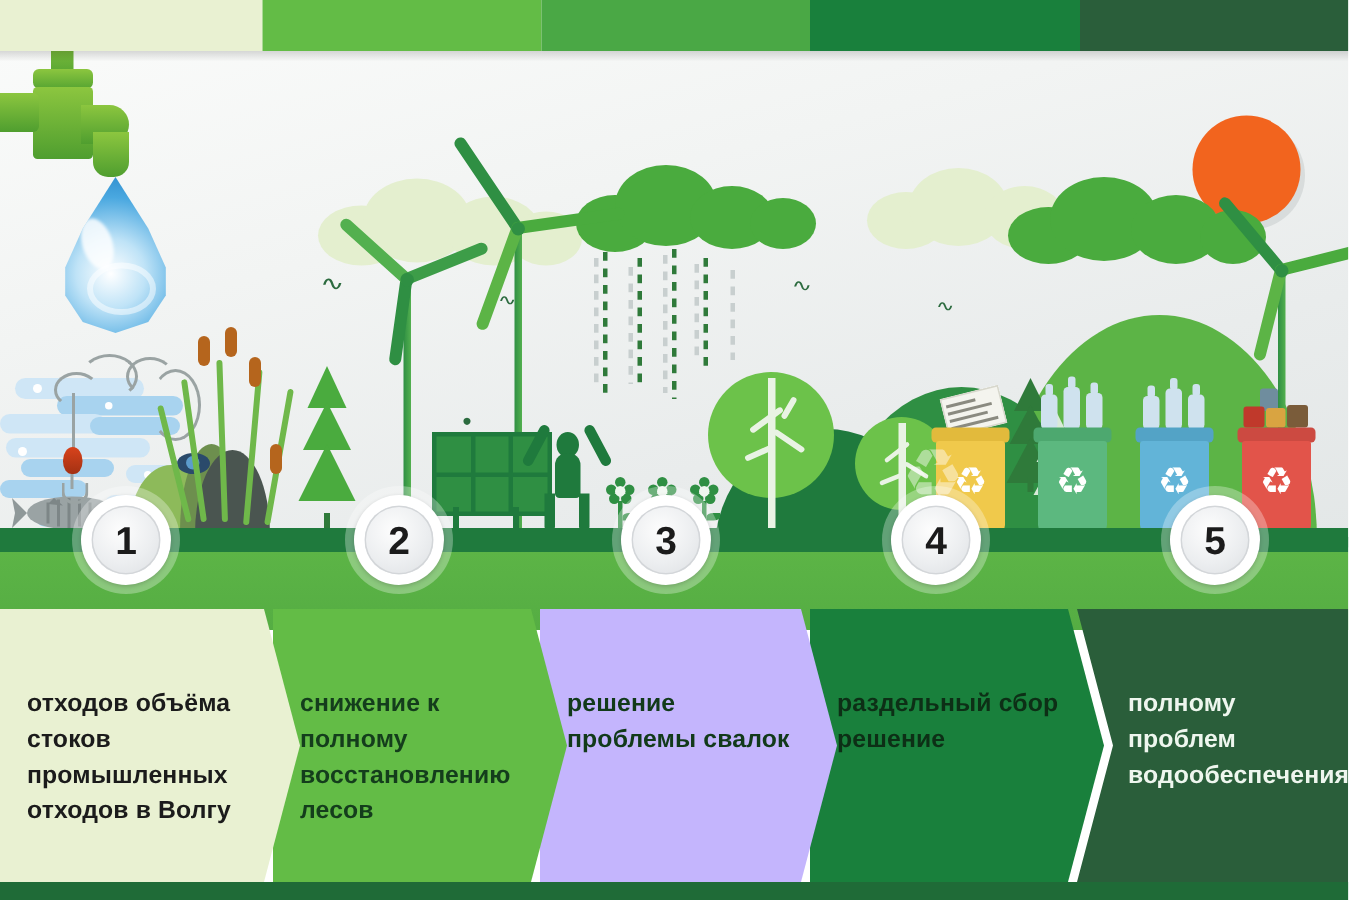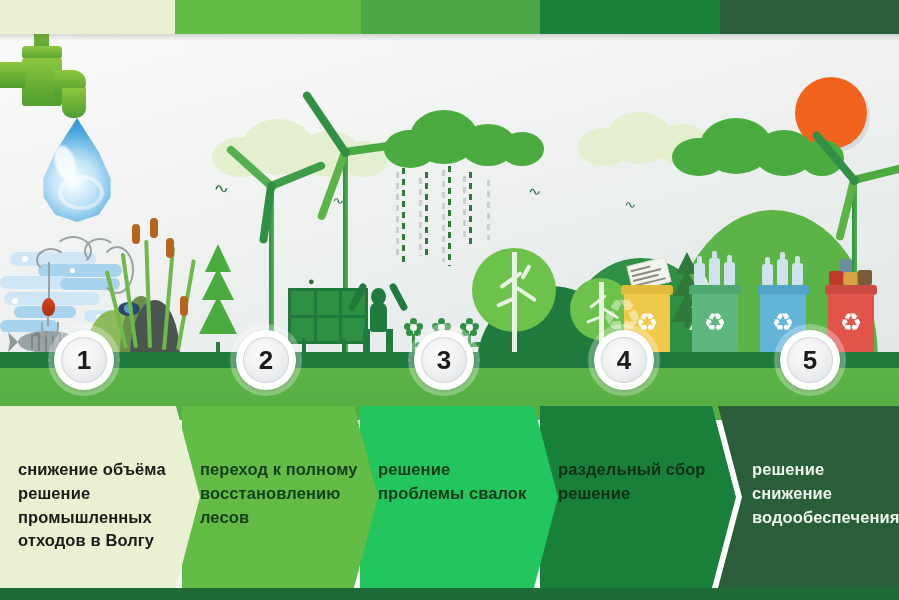--- a/index.html
+++ b/index.html
@@ -461,49 +461,49 @@
     </div>
 
     <div class="ground" style="top:352px;height:13px;"></div>
   </div>
 
   <div class="stepsWrap">
     <div class="bandTop"></div>
     <div class="bandMid"></div>
     <div id="panels">
         <div class="panel" style="left: 0px; width: 200px; background: rgb(233, 241, 210); z-index: 10; clip-path: polygon(0px 0px, calc(100% - 24px) 0px, 100% 50%, calc(100% - 24px) 100%, 0px 100%, 0px 0px);">
-          <div class="txt" style="color: rgb(27, 27, 27);">снижение объёма решение промышленных отходов в Волгу</div>
+          <div class="txt" style="color: rgb(27, 27, 27);">отходов объёма стоков промышленных отходов в Волгу</div>
         </div>
         <div class="glow" style="left: 48px;"></div>
         <div class="numcirc" style="left: 54px;">
           <div class="inner">1</div>
         </div>
         <div class="panel" style="left: 182px; width: 196px; background: rgb(99, 188, 70); z-index: 9; clip-path: polygon(0px 0px, calc(100% - 24px) 0px, 100% 50%, calc(100% - 24px) 100%, 0px 100%, 0px 0px);">
-          <div class="txt" style="color: rgb(20, 61, 28);">переход к полному восстановлению лесов</div>
+          <div class="txt" style="color: rgb(20, 61, 28);">снижение к полному восстановлению лесов</div>
         </div>
         <div class="glow" style="left: 230px;"></div>
         <div class="numcirc" style="left: 236px;">
           <div class="inner">2</div>
         </div>
-        <div class="panel" style="left: 360px; width: 198px; background: #22c55e; z-index: 8; clip-path: polygon(0px 0px, calc(100% - 24px) 0px, 100% 50%, calc(100% - 24px) 100%, 0px 100%, 0px 0px);">
+        <div class="panel" style="left: 360px; width: 198px; background: #c4b5fd; z-index: 8; clip-path: polygon(0px 0px, calc(100% - 24px) 0px, 100% 50%, calc(100% - 24px) 100%, 0px 100%, 0px 0px);">
           <div class="txt" style="color: rgb(18, 58, 26);">решение проблемы свалок</div>
         </div>
         <div class="glow" style="left: 408px;"></div>
         <div class="numcirc" style="left: 414px;">
           <div class="inner">3</div>
         </div>
         <div class="panel" style="left: 540px; width: 196px; background: rgb(25, 128, 60); z-index: 7; clip-path: polygon(0px 0px, calc(100% - 24px) 0px, 100% 50%, calc(100% - 24px) 100%, 0px 100%, 0px 0px);">
           <div class="txt" style="color: rgb(13, 47, 22);">раздельный сбор решение</div>
         </div>
         <div class="glow" style="left: 588px;"></div>
         <div class="numcirc" style="left: 594px;">
           <div class="inner">4</div>
         </div>
         <div class="panel" style="left: 718px; width: 181px; background: rgb(42, 94, 58); z-index: 6; clip-path: polygon(0px 0px, 100% 0px, 100% 100%, 0px 100%, 24px 50%);">
-          <div class="txt" style="color: rgb(238, 246, 238); left: 34px;">решение снижение водообеспечения</div>
+          <div class="txt" style="color: rgb(238, 246, 238); left: 34px;">полному проблем водообеспечения</div>
         </div>
         <div class="glow" style="left: 774px;"></div>
         <div class="numcirc" style="left: 780px;">
           <div class="inner">5</div>
         </div>
       </div>
     <div class="bottomBar"></div>
   </div>
 
 </div>

